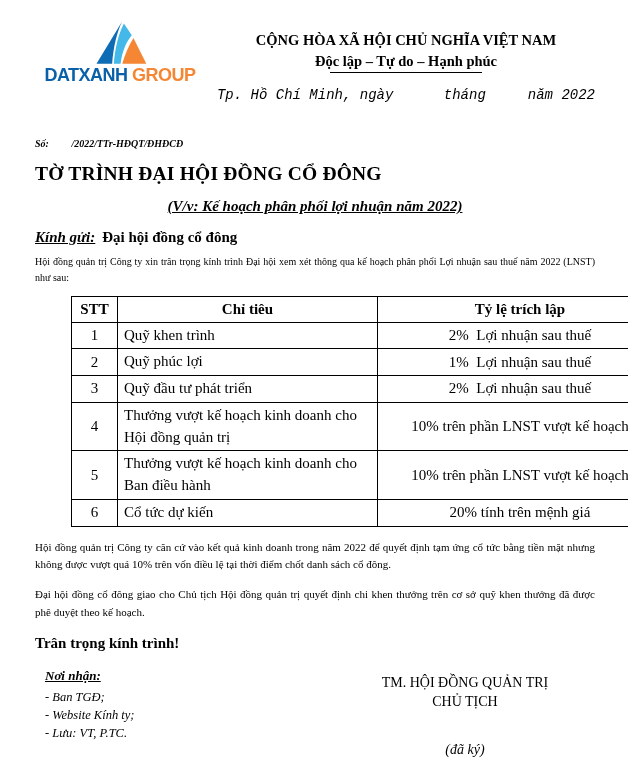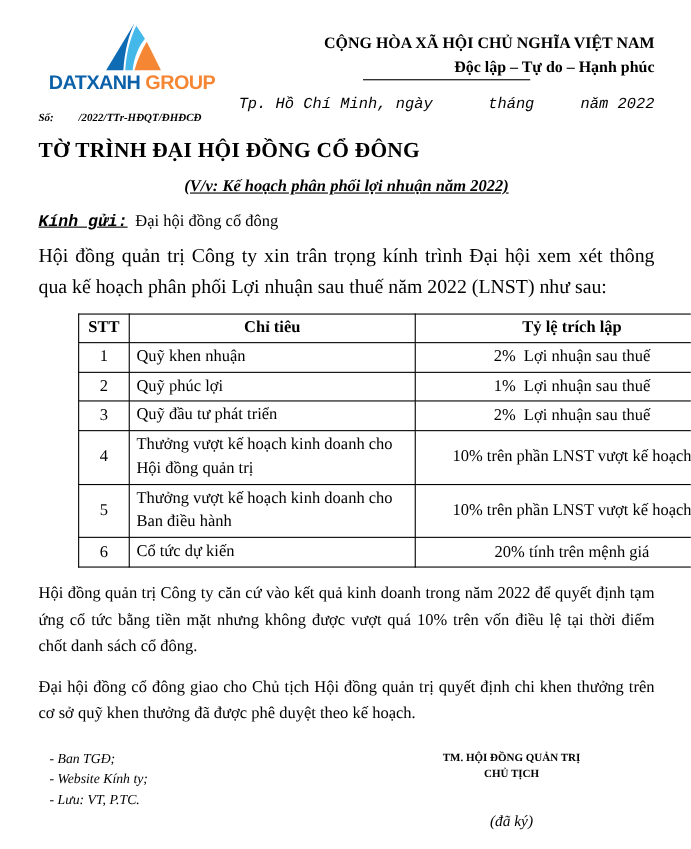--- a/index.html
+++ b/index.html
@@ -2,68 +2,68 @@
 <html><head>
 <meta charset="utf-8">
 <style>
   * { margin: 0; padding: 0; box-sizing: border-box; }
   html, body { width: 628px; height: 772px; background: #ffffff; overflow: hidden; }
   body { font-family: "Liberation Serif", serif; color: #000; }
   .page { width: 628px; height: 772px; padding: 20px 33px 0 35px; position: relative; }
 
   
   .header { display: flex; }
-  .header-left { width: 215px; display: flex; flex-direction: column; }
+  .header-left { width: 215px; display: flex; flex-direction: column; gap: 36px; }
   .logo-block { display: flex; flex-direction: column; align-items: center; width: 170px; }
   .logo-triangle { width: 56px; height: 45px; display: block; }
   .logo-text { font-family: "Liberation Sans", sans-serif; font-weight: bold; font-size: 18px; letter-spacing: -0.5px; line-height: 1; margin-top: 1px; white-space: nowrap; }
   .logo-text .dx { color: #0b61a9; }
   .logo-text .grp { color: #f58634; }
   .doc-no { font-weight: bold; font-style: italic; font-size: 10px; margin-top: 18px; white-space: nowrap; }
 
-  .header-right { flex: 1; text-align: right; padding-top: 12px; }
+  .header-right { flex: 1; text-align: center; padding-top: 12px; }
   .nat-title { font-weight: bold; font-size: 14.5px; white-space: nowrap; }
   .motto { font-weight: bold; font-size: 14.5px; margin-top: 4px; }
   .motto-underline { width: 152px; border-top: 1.5px solid #000; margin: 2px auto 0 auto; }
   .place-date { font-style: italic; font-size: 14px; margin-top: 14px; white-space: nowrap; font-family: Liberation Mono, monospace; }
 
   
   .doc-title { text-align: left; font-weight: bold; font-size: 19.5px; margin-top: 14px; letter-spacing: 0.2px; }
   .doc-subtitle { text-align: center; font-weight: bold; font-style: italic; font-size: 15px; margin-top: 13px; text-decoration: underline; }
 
   
   .salutation { margin-top: 14px; font-size: 15px; }
-  .salutation .kg { font-weight: bold; font-style: italic; text-decoration: underline; font-family: Liberation Mono, monospace; }
-  .salutation .kg-val { font-weight: normal; margin-left: 7px; }
-  .intro { margin-top: 8px; font-size: 18px; line-height: 1.58; text-align: justify; }
+  .salutation .kg { font-weight: bold; font-style: italic; text-decoration: underline; }
+  .salutation .kg-val { font-weight: bold; margin-left: 7px; }
+  .intro { margin-top: 8px; font-size: 10px; line-height: 1.58; text-align: justify; }
 
   
   table.main-table { border-collapse: collapse; width: 592px; margin-top: 10px; margin-left: 36px; }
   table.main-table th, table.main-table td { border: 1.5px solid #000; font-size: 15px; padding: 2px 6px; }
   table.main-table th { font-weight: bold; text-align: center; height: 26px; }
   col.c-stt { width: 46px; }
   col.c-chitieu { width: 260px; }
   td.stt { text-align: center; }
   td.chitieu { text-align: left; padding-left: 9px; line-height: 1.45; }
   td.tyle { text-align: center; padding-right: 8px; }
   tr.row-s td { height: 26px; }
   tr.row-d td { height: 40px; }
 
   
-  .para { margin-top: 12px; font-size: 15px; line-height: 1.62; text-align: justify; }
+  .para { margin-top: 12px; font-size: 11px; line-height: 1.62; text-align: justify; }
   .closing { margin-top: 13px; font-weight: bold; font-size: 15px; }
 
   
   .footer { display: flex; margin-top: 16px; }
   .recipients { width: 300px; padding-left: 10px; }
   .recipients .rc-label { font-weight: bold; font-style: italic; font-size: 13px; text-decoration: underline; }
   .recipients ul { list-style: none; margin-top: 4px; }
   .recipients li { font-style: italic; font-size: 12.5px; line-height: 1.45; }
   .signature { flex: 1; text-align: center; padding-top: 6px; }
-  .sig-line1, .sig-line2 { font-weight: bold; font-size: 10px; line-height: 1.35; }
+  .sig-line1, .sig-line2 { font-weight: normal; font-size: 14px; line-height: 1.35; }
   .sig-signed { font-style: italic; font-size: 14px; margin-top: 30px; }
 </style>
 </head>
 <body>
 
 <div class="page">
 
   <div class="header">
     <div class="header-left">
       <div class="logo-block">
@@ -104,21 +104,21 @@
     <thead>
       <tr>
         <th>STT</th>
         <th>Chỉ tiêu</th>
         <th>Tỷ lệ trích lập</th>
       </tr>
     </thead>
     <tbody>
       <tr class="row-s">
         <td class="stt">1</td>
-        <td class="chitieu">Quỹ khen nhuận</td>
+        <td class="chitieu">Quỹ khen trình</td>
         <td class="tyle">2%&nbsp; Lợi nhuận sau thuế</td>
       </tr>
       <tr class="row-s">
         <td class="stt">2</td>
         <td class="chitieu">Quỹ phúc lợi</td>
         <td class="tyle">1%&nbsp; Lợi nhuận sau thuế</td>
       </tr>
       <tr class="row-s">
         <td class="stt">3</td>
         <td class="chitieu">Quỹ đầu tư phát triển</td>
@@ -138,23 +138,25 @@
         <td class="stt">6</td>
         <td class="chitieu">Cổ tức dự kiến</td>
         <td class="tyle">20% tính trên mệnh giá</td>
       </tr>
     </tbody>
   </table>
 
   <div class="para">Hội đồng quản trị Công ty căn cứ vào kết quả kinh doanh trong năm 2022 để quyết định tạm ứng cổ tức bằng tiền mặt nhưng không được vượt quá 10% trên vốn điều lệ tại thời điểm chốt danh sách cổ đông.</div>
   <div class="para">Đại hội đồng cổ đông giao cho Chủ tịch Hội đồng quản trị quyết định chi khen thưởng trên cơ sở quỹ khen thưởng đã được phê duyệt theo kế hoạch.</div>
 
+  <div class="closing">Trân trọng kính trình!</div>
 
   <div class="footer">
     <div class="recipients">
+      <div class="rc-label">Nơi nhận:</div>
       <ul>
         <li>- Ban TGĐ;</li>
         <li>- Website Kính ty;</li>
         <li>- Lưu: VT, P.TC.</li>
       </ul>
     </div>
     <div class="signature">
       <div class="sig-line1">TM. HỘI ĐỒNG QUẢN TRỊ</div>
       <div class="sig-line2">CHỦ TỊCH</div>
       <div class="sig-signed">(đã ký)</div>

